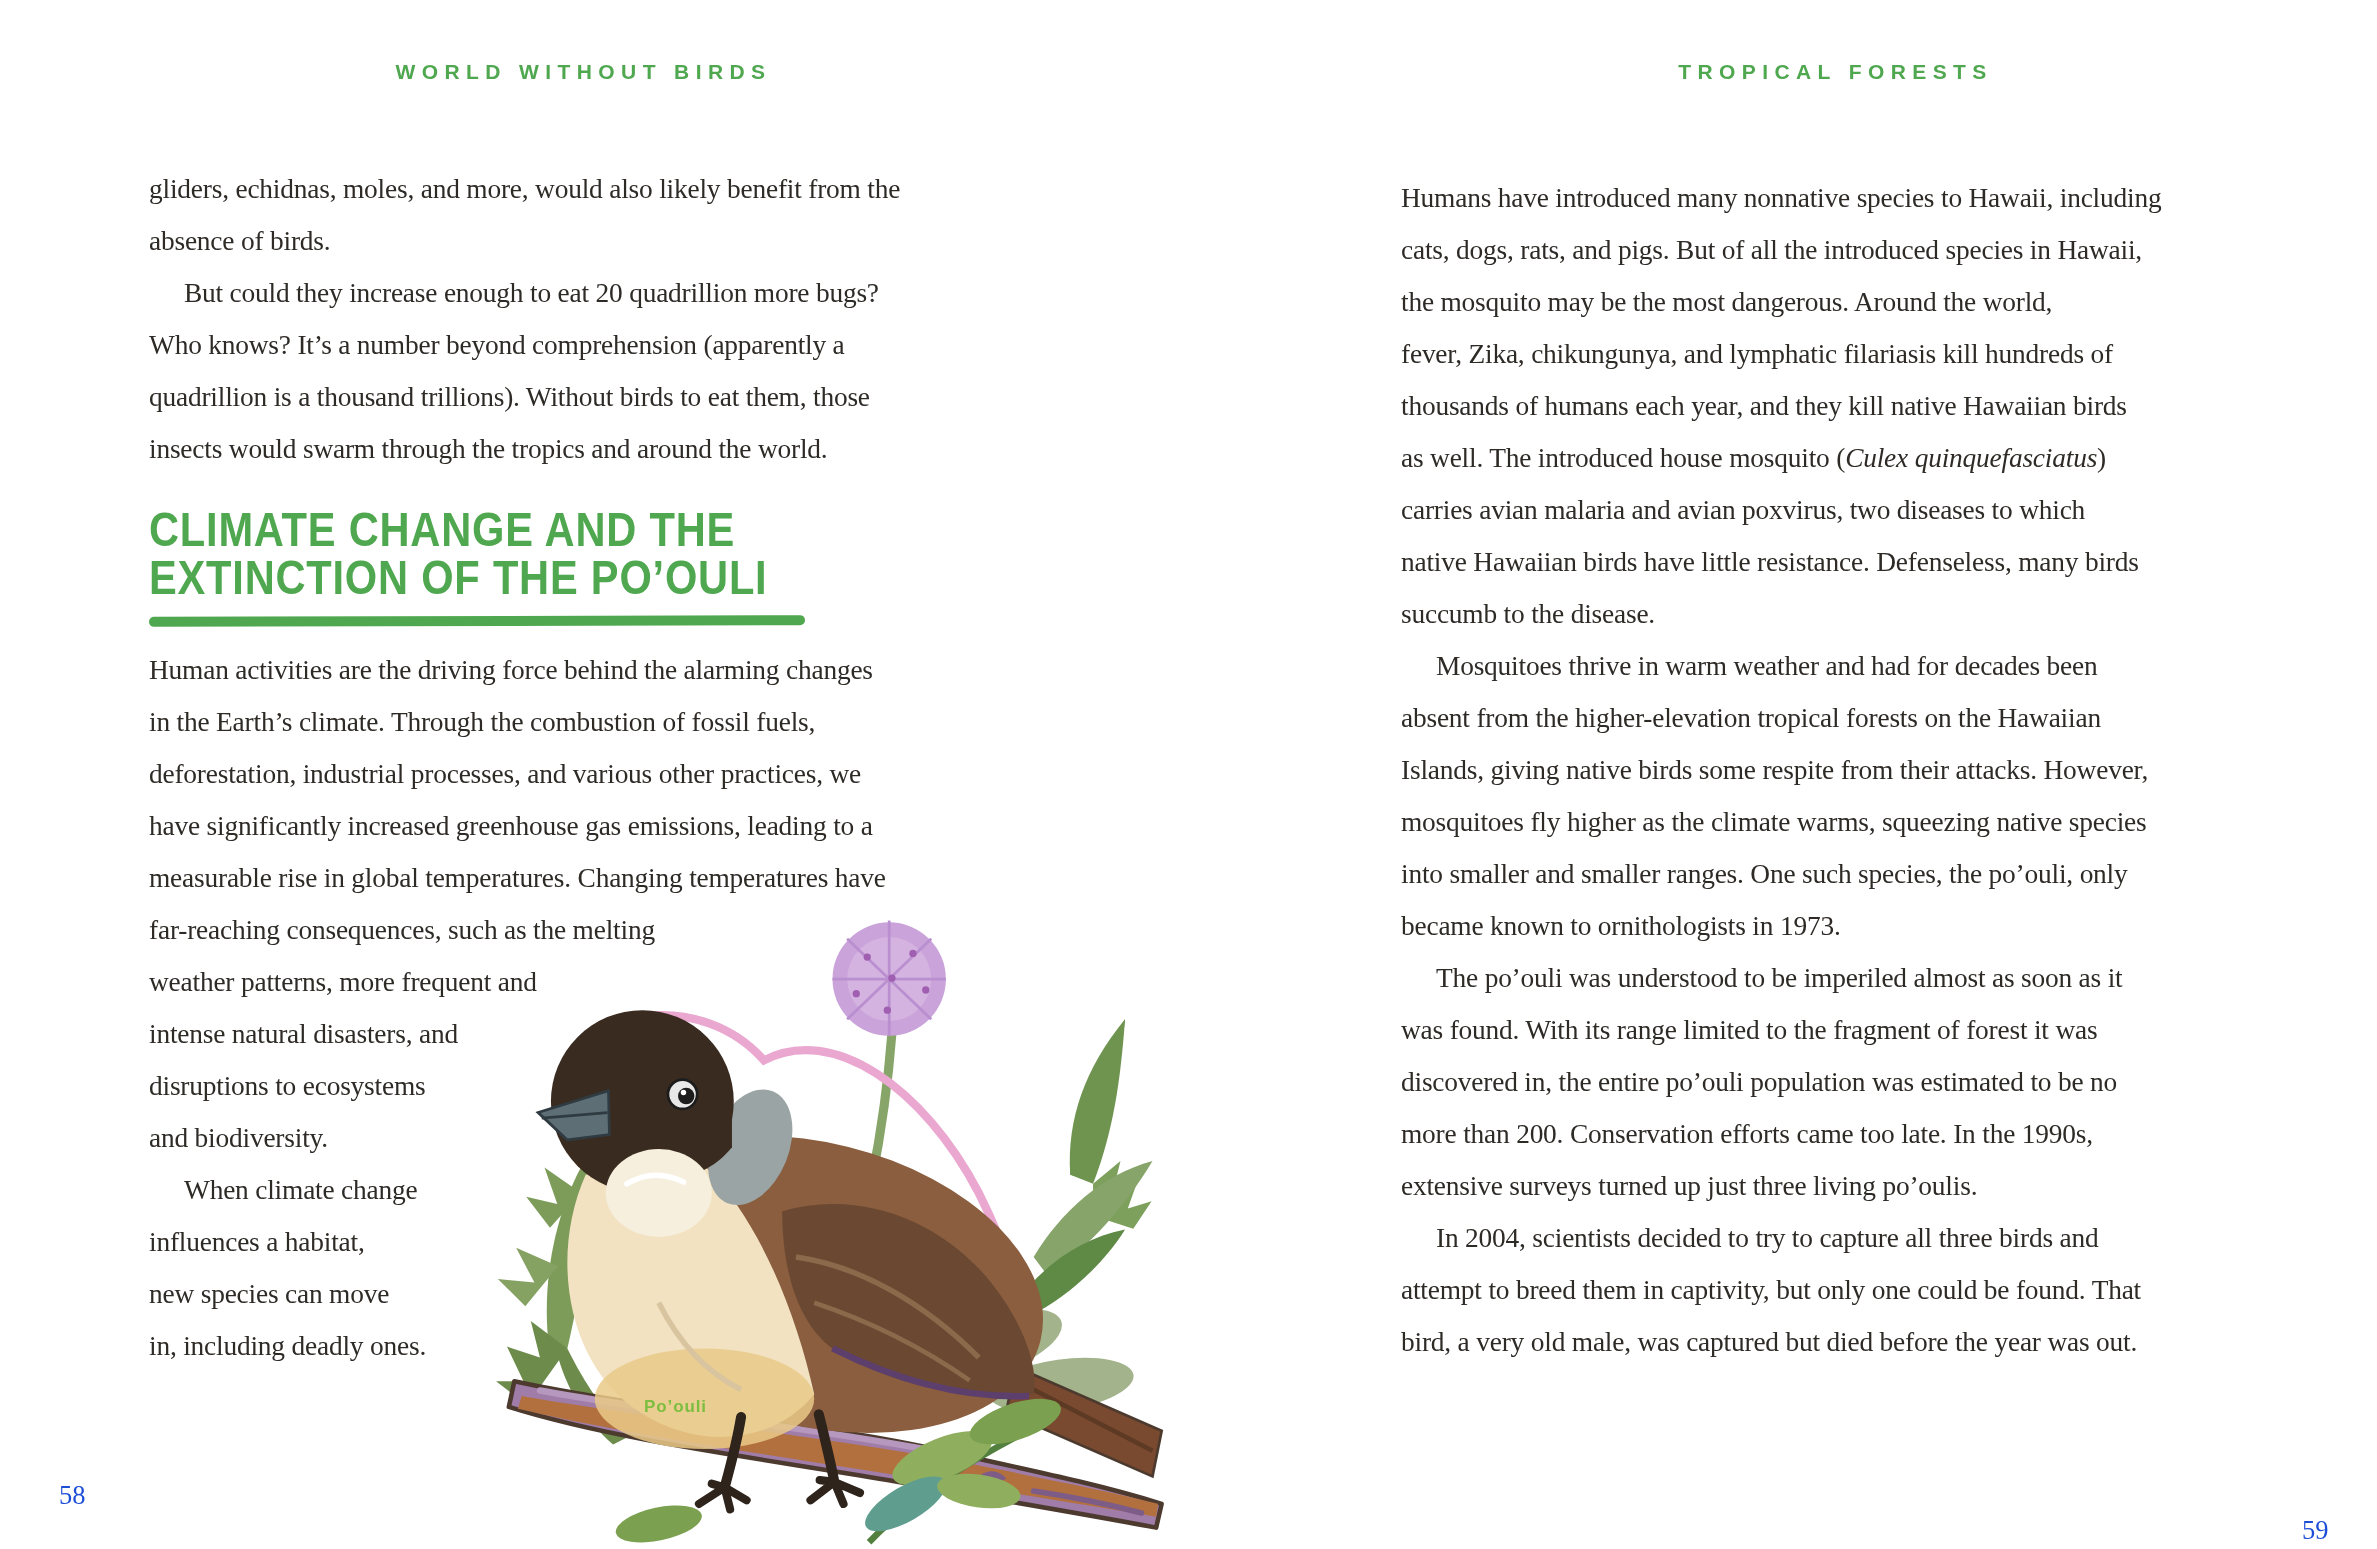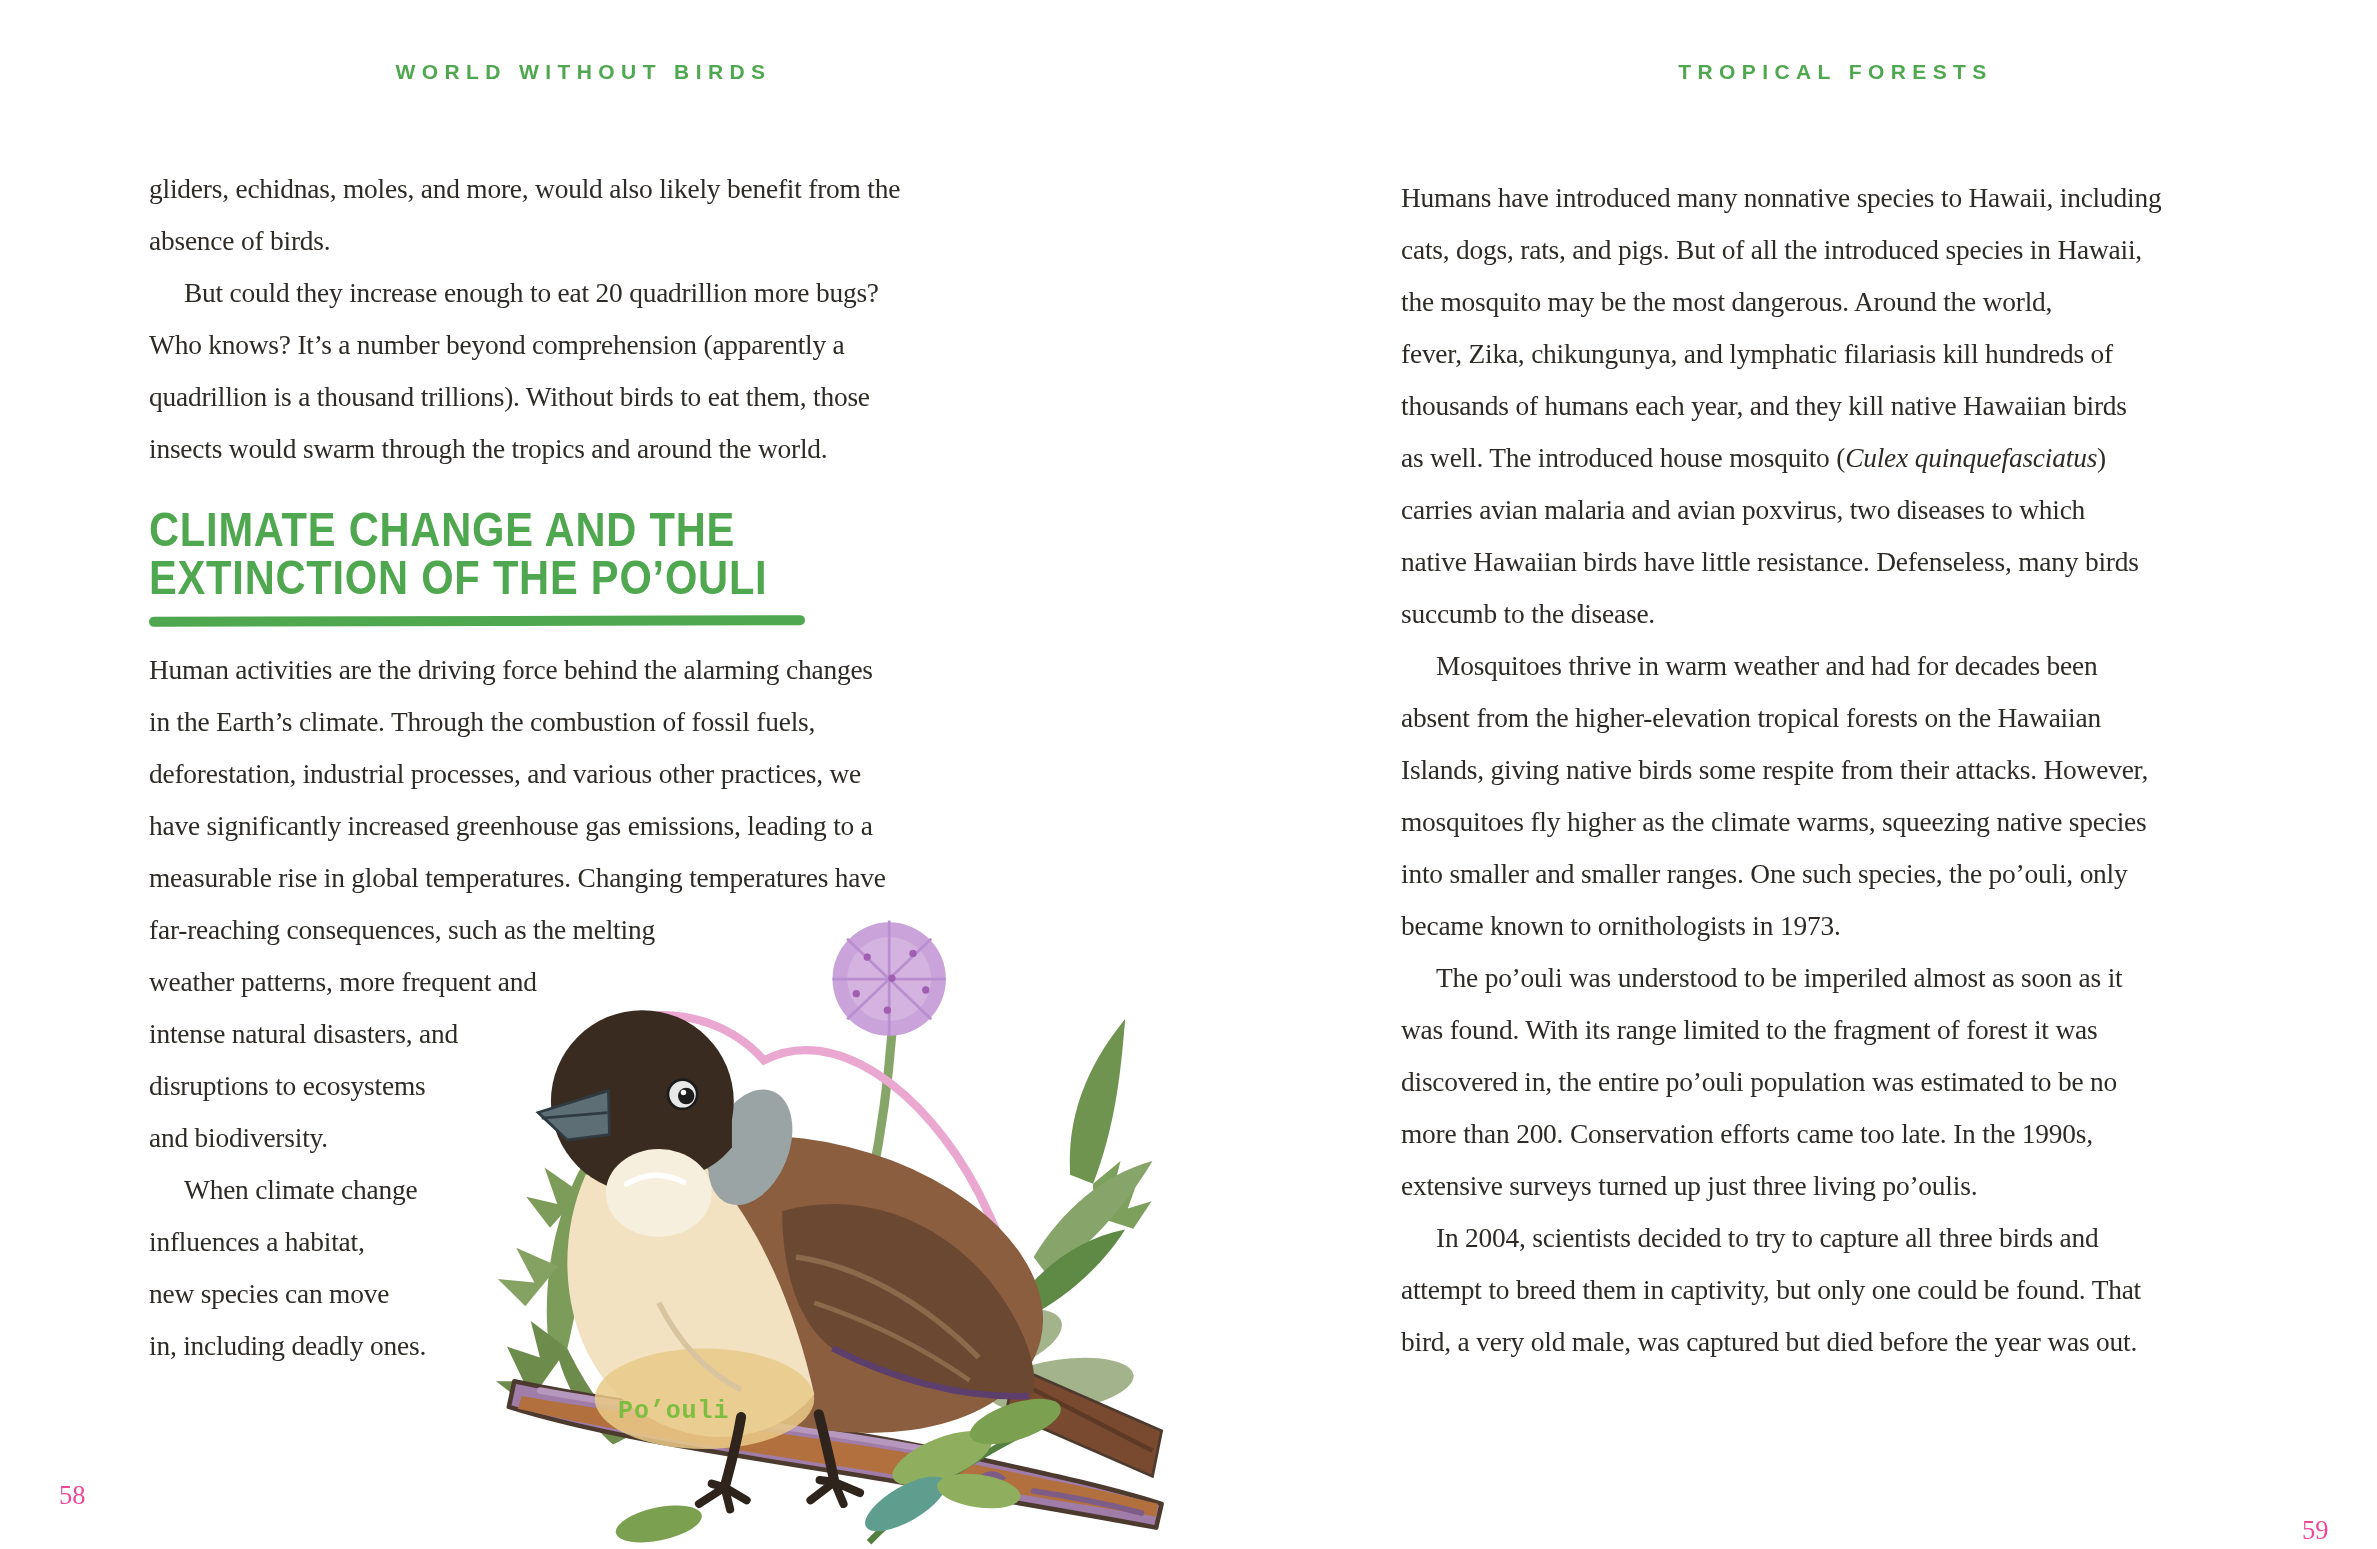--- a/index.html
+++ b/index.html
@@ -27,25 +27,25 @@
     position:absolute;left:149px;top:505px;
     font-family:"Liberation Sans",sans-serif;font-weight:bold;
     font-size:49px;line-height:48px;letter-spacing:0.9px;color:var(--green);
     transform:scaleX(0.85);transform-origin:left top;white-space:nowrap;
   }
   .heading-underline{
     position:absolute;left:149px;top:616px;width:656px;height:10px;
     background:var(--green);border-radius:5.5px;transform:rotate(-0.15deg);
   }
   .caption{
-    position:absolute;left:618px;top:1397px;
-    font-family:Liberation Mono, monospace;font-weight:bold;
-    font-size:25px;letter-spacing:0.9px;color:var(--caption-green);
-  }
-  .pagenum{position:absolute;font-size:26.5px;color:#ec4899;}
+    position:absolute;left:644px;top:1397px;
+    font-family:Liberation Sans, sans-serif;font-weight:bold;
+    font-size:17px;letter-spacing:0.9px;color:var(--caption-green);
+  }
+  .pagenum{position:absolute;font-size:26.5px;color:#1d4ed8;}
   #pn-left{left:59px;top:1480px;}
   #pn-right{left:2302px;top:1479px;margin-top:36px;}
   #illustration{position:absolute;left:430px;top:873px;}
   em{font-style:italic;}
 </style>
 </head>
 <body style="background: rgb(255, 255, 255);">
 
 <div class="running-head" id="head-left">WORLD WITHOUT BIRDS</div>
 <div class="running-head" id="head-right">TROPICAL FORESTS</div>

